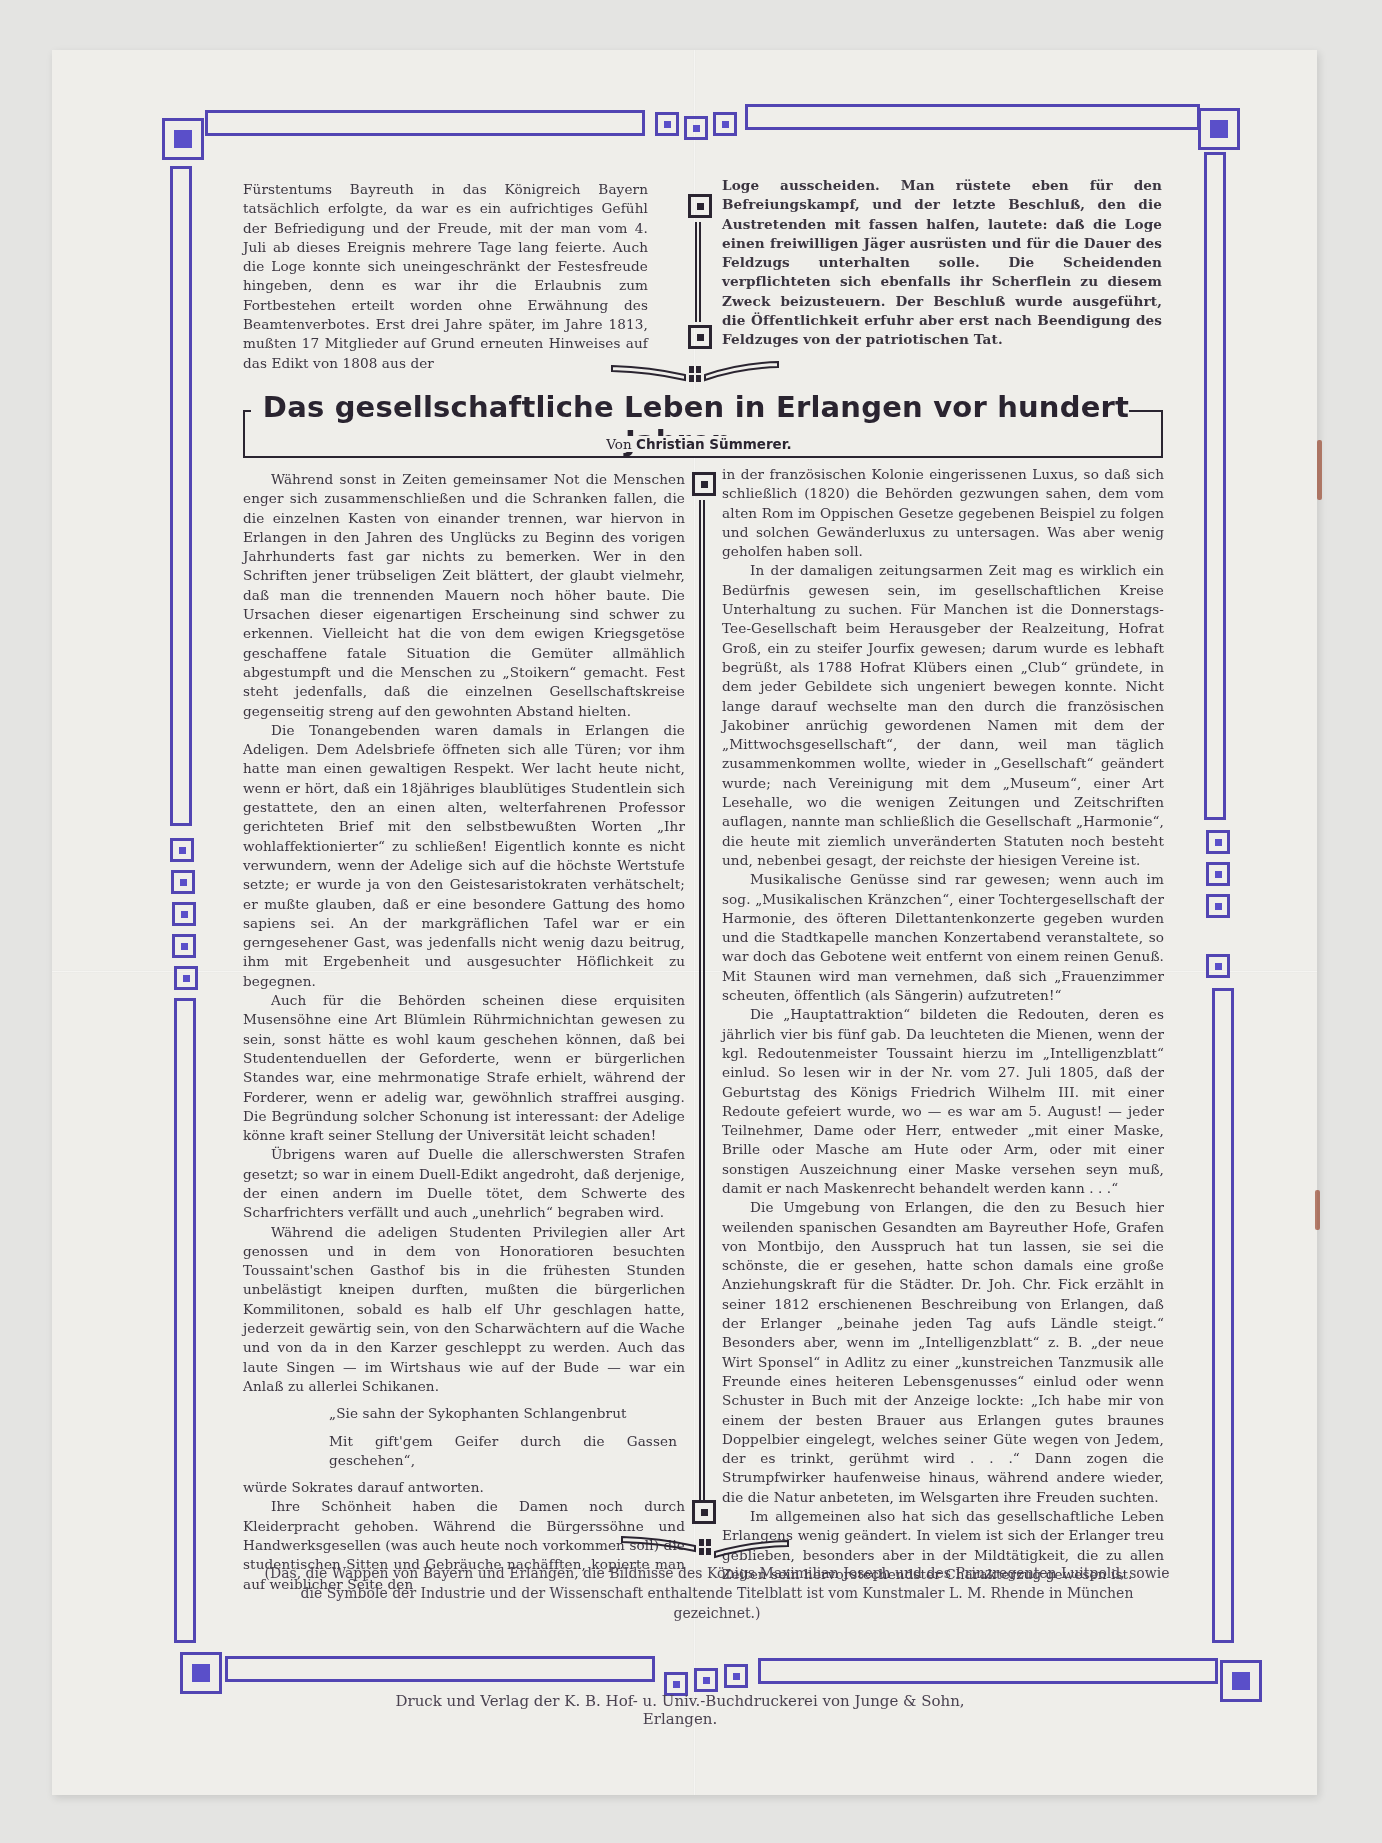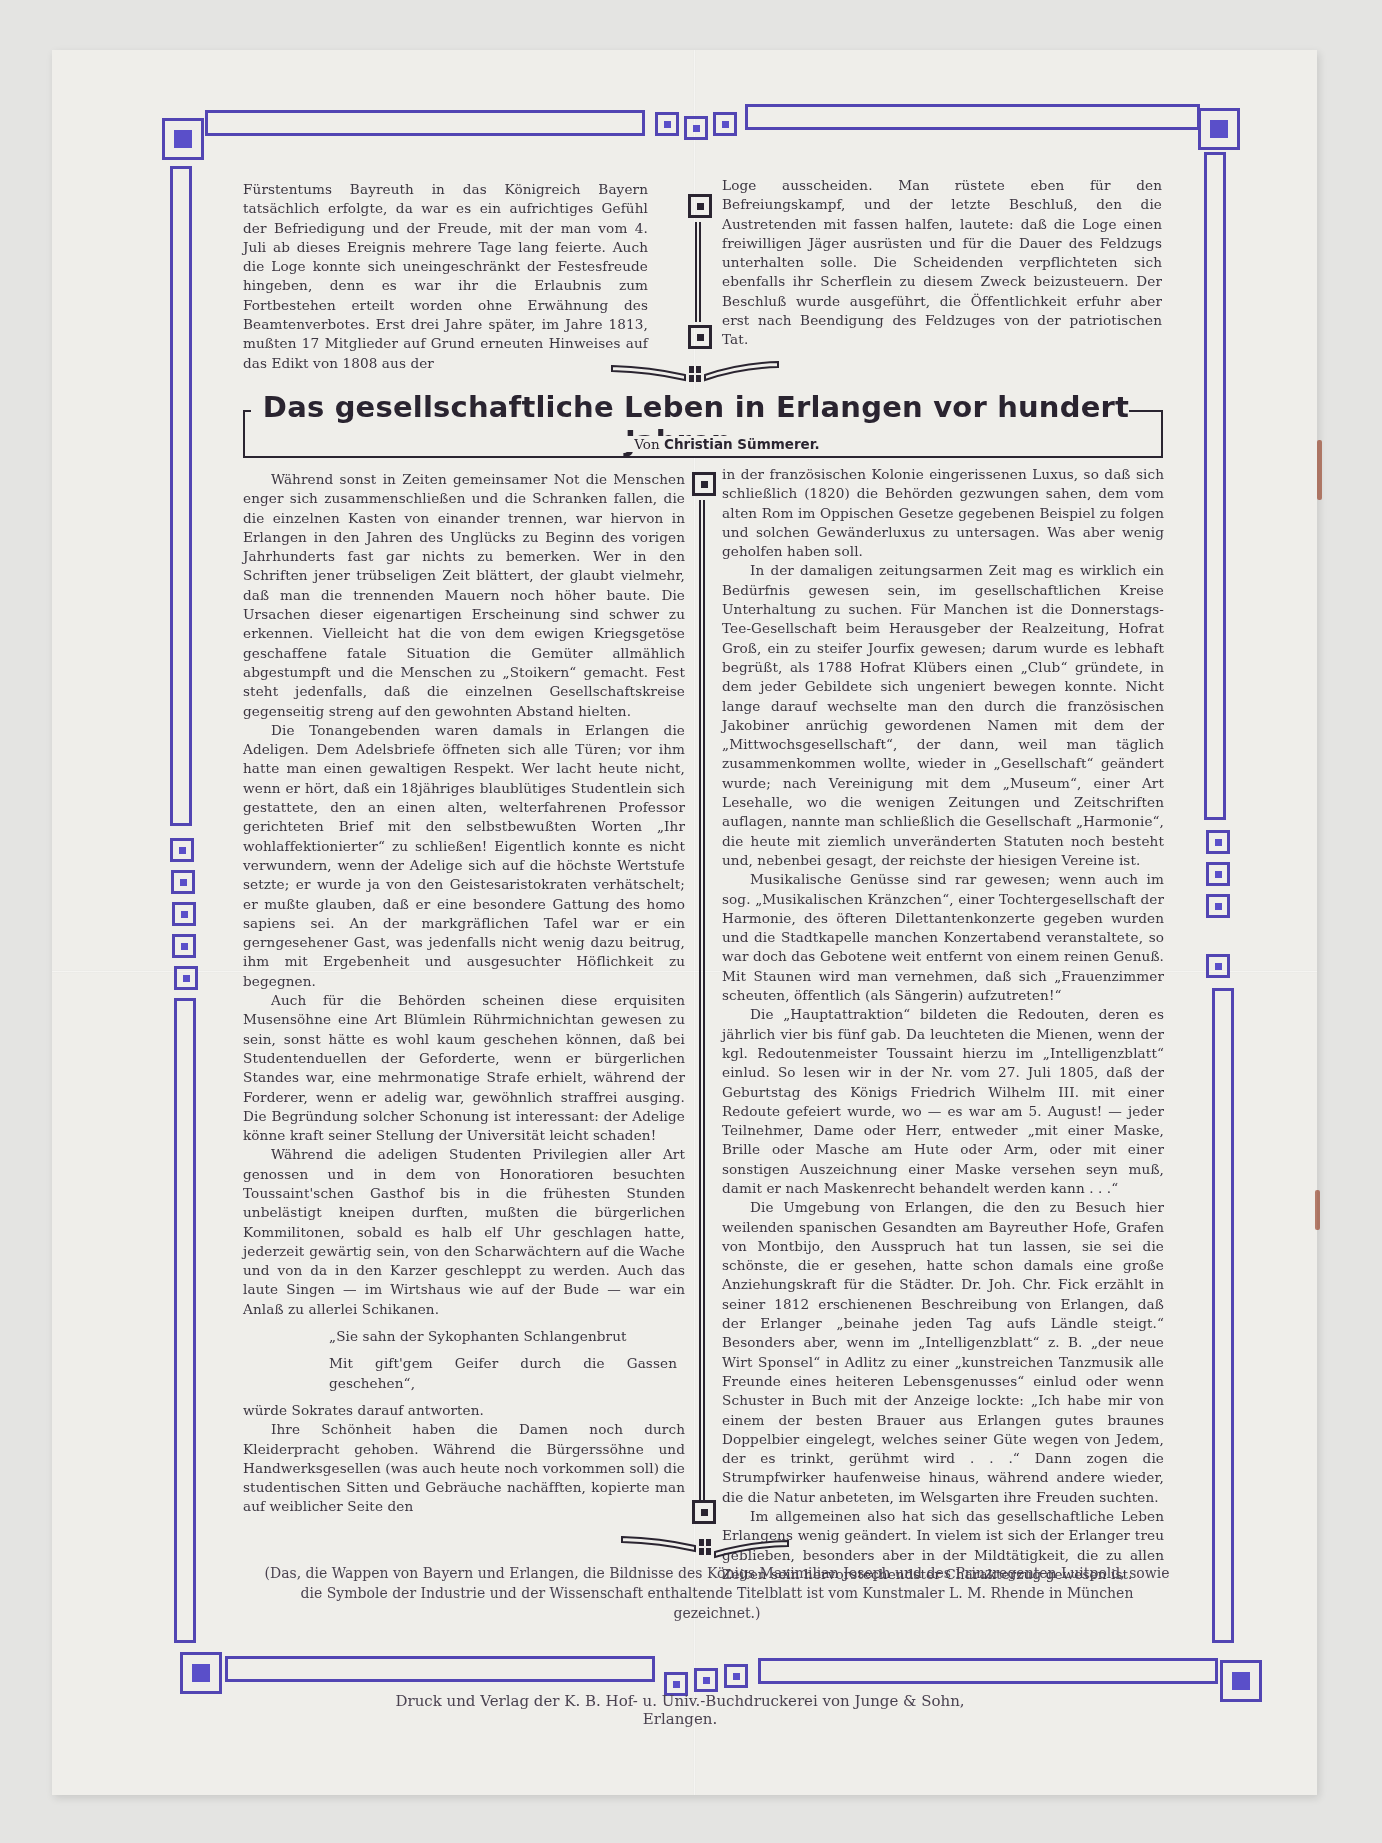--- a/index.html
+++ b/index.html
@@ -44,21 +44,21 @@
 
   .title {
     position:absolute; left:240px; top:390px; width:900px; text-align:center;
     font-family:"DejaVu Sans", sans-serif; font-weight:bold; font-size:29px;
     color:#2a2430; letter-spacing:0.2px;
   }
   .title-frame { position:absolute; left:243px; top:410px; width:920px; height:48px;
     border:2px solid #2a2430; border-bottom:none; box-sizing:border-box; }
   .byline-line { position:absolute; height:2px; background:#2a2430; }
   .byline {
-    position:absolute; left:592px; top:436px; width:270px; text-align:center;
+    position:absolute; left:564px; top:436px; width:270px; text-align:center;
     font-size:13.5px; color:#2a2430; background:#efeeea;
   }
   .byline b { font-family:"DejaVu Sans", sans-serif; font-weight:bold; }
 
   .swash { position:absolute; }
   .footnote { position:absolute; left:262px; top:1563px; width:910px; text-align:center;
     font-size:14px; line-height:20px; color:#4a4250; }
   .imprint { position:absolute; left:380px; top:1692px; width:600px; text-align:center;
     font-size:15px; color:#4a4250; }
 </style>
@@ -104,21 +104,21 @@
   <div class="ink bar-h" style="left:758px;top:1658px;width:460px;"></div>
   <div class="ink sq-big" style="left:1220px;top:1660px;"></div>
 </div>
 
 <div class="col" style="left:243px;top:180px;width:405px;">
   <p class="noindent">Fürstentums Bayreuth in das Königreich Bayern tatsächlich erfolgte, da war es ein aufrichtiges Gefühl der Befriedigung und der Freude, mit der man vom 4. Juli ab dieses Ereignis mehrere Tage lang feierte. Auch die Loge konnte sich uneingeschränkt der Festesfreude hingeben, denn es war ihr die Erlaubnis zum Fortbestehen erteilt worden ohne Erwähnung des Beamtenverbotes. Erst drei Jahre später, im Jahre 1813, mußten 17 Mitglieder auf Grund erneuten Hinweises auf das Edikt von 1808 aus der</p>
 </div>
 <div class="ink sq-sm dark" style="left:688px;top:194px;"></div>
 <div class="vrule" style="left:695px;top:222px;height:100px;"></div>
 <div class="ink sq-sm dark" style="left:688px;top:325px;"></div>
-<div class="col" style="left:722px;top:176px;width:440px;">
+<div class="col" style="left:722px;top:176px;width:440px;font-weight:bold;">
   <p class="noindent">Loge ausscheiden. Man rüstete eben für den Befreiungskampf, und der letzte Beschluß, den die Austretenden mit fassen halfen, lautete: daß die Loge einen freiwilligen Jäger ausrüsten und für die Dauer des Feldzugs unterhalten solle. Die Scheidenden verpflichteten sich ebenfalls ihr Scherflein zu diesem Zweck beizusteuern. Der Beschluß wurde ausgeführt, die Öffentlichkeit erfuhr aber erst nach Beendigung des Feldzuges von der patriotischen Tat.</p>
 </div>
 
 <svg class="swash" style="left:610px;top:358px;" width="170" height="30">
   <path d="M2 8 L2 13 Q40 14 75 22 L75 17 Q40 9 2 8 Z" fill="none" stroke="#2a2430" stroke-width="2"></path>
   <path d="M168 4 L168 9 Q130 10 95 22 L95 17 Q130 5 168 4 Z" fill="none" stroke="#2a2430" stroke-width="2"></path>
   <rect x="79" y="8" width="5" height="7" fill="#2a2430"></rect>
     <rect x="86" y="8" width="5" height="7" fill="#2a2430"></rect>
   <rect x="79" y="17" width="5" height="7" fill="#2a2430"></rect>
     <rect x="86" y="17" width="5" height="7" fill="#2a2430"></rect>
@@ -131,20 +131,21 @@
 <div class="byline-line" style="left:243px;top:456px;width:920px;"></div>
 <div class="byline">
   <span>Von</span>
   <b>Christian Sümmerer.</b>
 </div>
 
 <div class="col" style="left:243px;top:470px;width:442px;">
   <p>Während sonst in Zeiten gemeinsamer Not die Menschen enger sich zusammenschließen und die Schranken fallen, die die einzelnen Kasten von einander trennen, war hiervon in Erlangen in den Jahren des Unglücks zu Beginn des vorigen Jahrhunderts fast gar nichts zu bemerken. Wer in den Schriften jener trübseligen Zeit blättert, der glaubt vielmehr, daß man die trennenden Mauern noch höher baute. Die Ursachen dieser eigenartigen Erscheinung sind schwer zu erkennen. Vielleicht hat die von dem ewigen Kriegsgetöse geschaffene fatale Situation die Gemüter allmählich abgestumpft und die Menschen zu „Stoikern“ gemacht. Fest steht jedenfalls, daß die einzelnen Gesellschaftskreise gegenseitig streng auf den gewohnten Abstand hielten.</p>
   <p>Die Tonangebenden waren damals in Erlangen die Adeligen. Dem Adelsbriefe öffneten sich alle Türen; vor ihm hatte man einen gewaltigen Respekt. Wer lacht heute nicht, wenn er hört, daß ein 18jähriges blaublütiges Studentlein sich gestattete, den an einen alten, welterfahrenen Professor gerichteten Brief mit den selbstbewußten Worten „Ihr wohlaffektionierter“ zu schließen! Eigentlich konnte es nicht verwundern, wenn der Adelige sich auf die höchste Wertstufe setzte; er wurde ja von den Geistesaristokraten verhätschelt; er mußte glauben, daß er eine besondere Gattung des homo sapiens sei. An der markgräflichen Tafel war er ein gerngesehener Gast, was jedenfalls nicht wenig dazu beitrug, ihm mit Ergebenheit und ausgesuchter Höflichkeit zu begegnen.</p>
   <p>Auch für die Behörden scheinen diese erquisiten Musensöhne eine Art Blümlein Rührmichnichtan gewesen zu sein, sonst hätte es wohl kaum geschehen können, daß bei Studentenduellen der Geforderte, wenn er bürgerlichen Standes war, eine mehrmonatige Strafe erhielt, während der Forderer, wenn er adelig war, gewöhnlich straffrei ausging. Die Begründung solcher Schonung ist interessant: der Adelige könne kraft seiner Stellung der Universität leicht schaden!</p>
+  <p>Übrigens waren auf Duelle die allerschwersten Strafen gesetzt; so war in einem Duell-Edikt angedroht, daß derjenige, der einen andern im Duelle tötet, dem Schwerte des Scharfrichters verfällt und auch „unehrlich“ begraben wird.</p>
   <p>Während die adeligen Studenten Privilegien aller Art genossen und in dem von Honoratioren besuchten Toussaint'schen Gasthof bis in die frühesten Stunden unbelästigt kneipen durften, mußten die bürgerlichen Kommilitonen, sobald es halb elf Uhr geschlagen hatte, jederzeit gewärtig sein, von den Scharwächtern auf die Wache und von da in den Karzer geschleppt zu werden. Auch das laute Singen — im Wirtshaus wie auf der Bude — war ein Anlaß zu allerlei Schikanen.</p>
   <p class="verse">„Sie sahn der Sykophanten Schlangenbrut</p>
   <p class="verse">Mit gift'gem Geifer durch die Gassen geschehen“,</p>
   <p class="noindent">würde Sokrates darauf antworten.</p>
   <p>Ihre Schönheit haben die Damen noch durch Kleiderpracht gehoben. Während die Bürgerssöhne und Handwerksgesellen (was auch heute noch vorkommen soll) die studentischen Sitten und Gebräuche nachäfften, kopierte man auf weiblicher Seite den</p>
 </div>
 
 <div class="ink sq-sm dark" style="left:692px;top:472px;"></div>
 <div class="vrule" style="left:699px;top:500px;height:1000px;"></div>
 <div class="ink sq-sm dark" style="left:692px;top:1500px;"></div>

